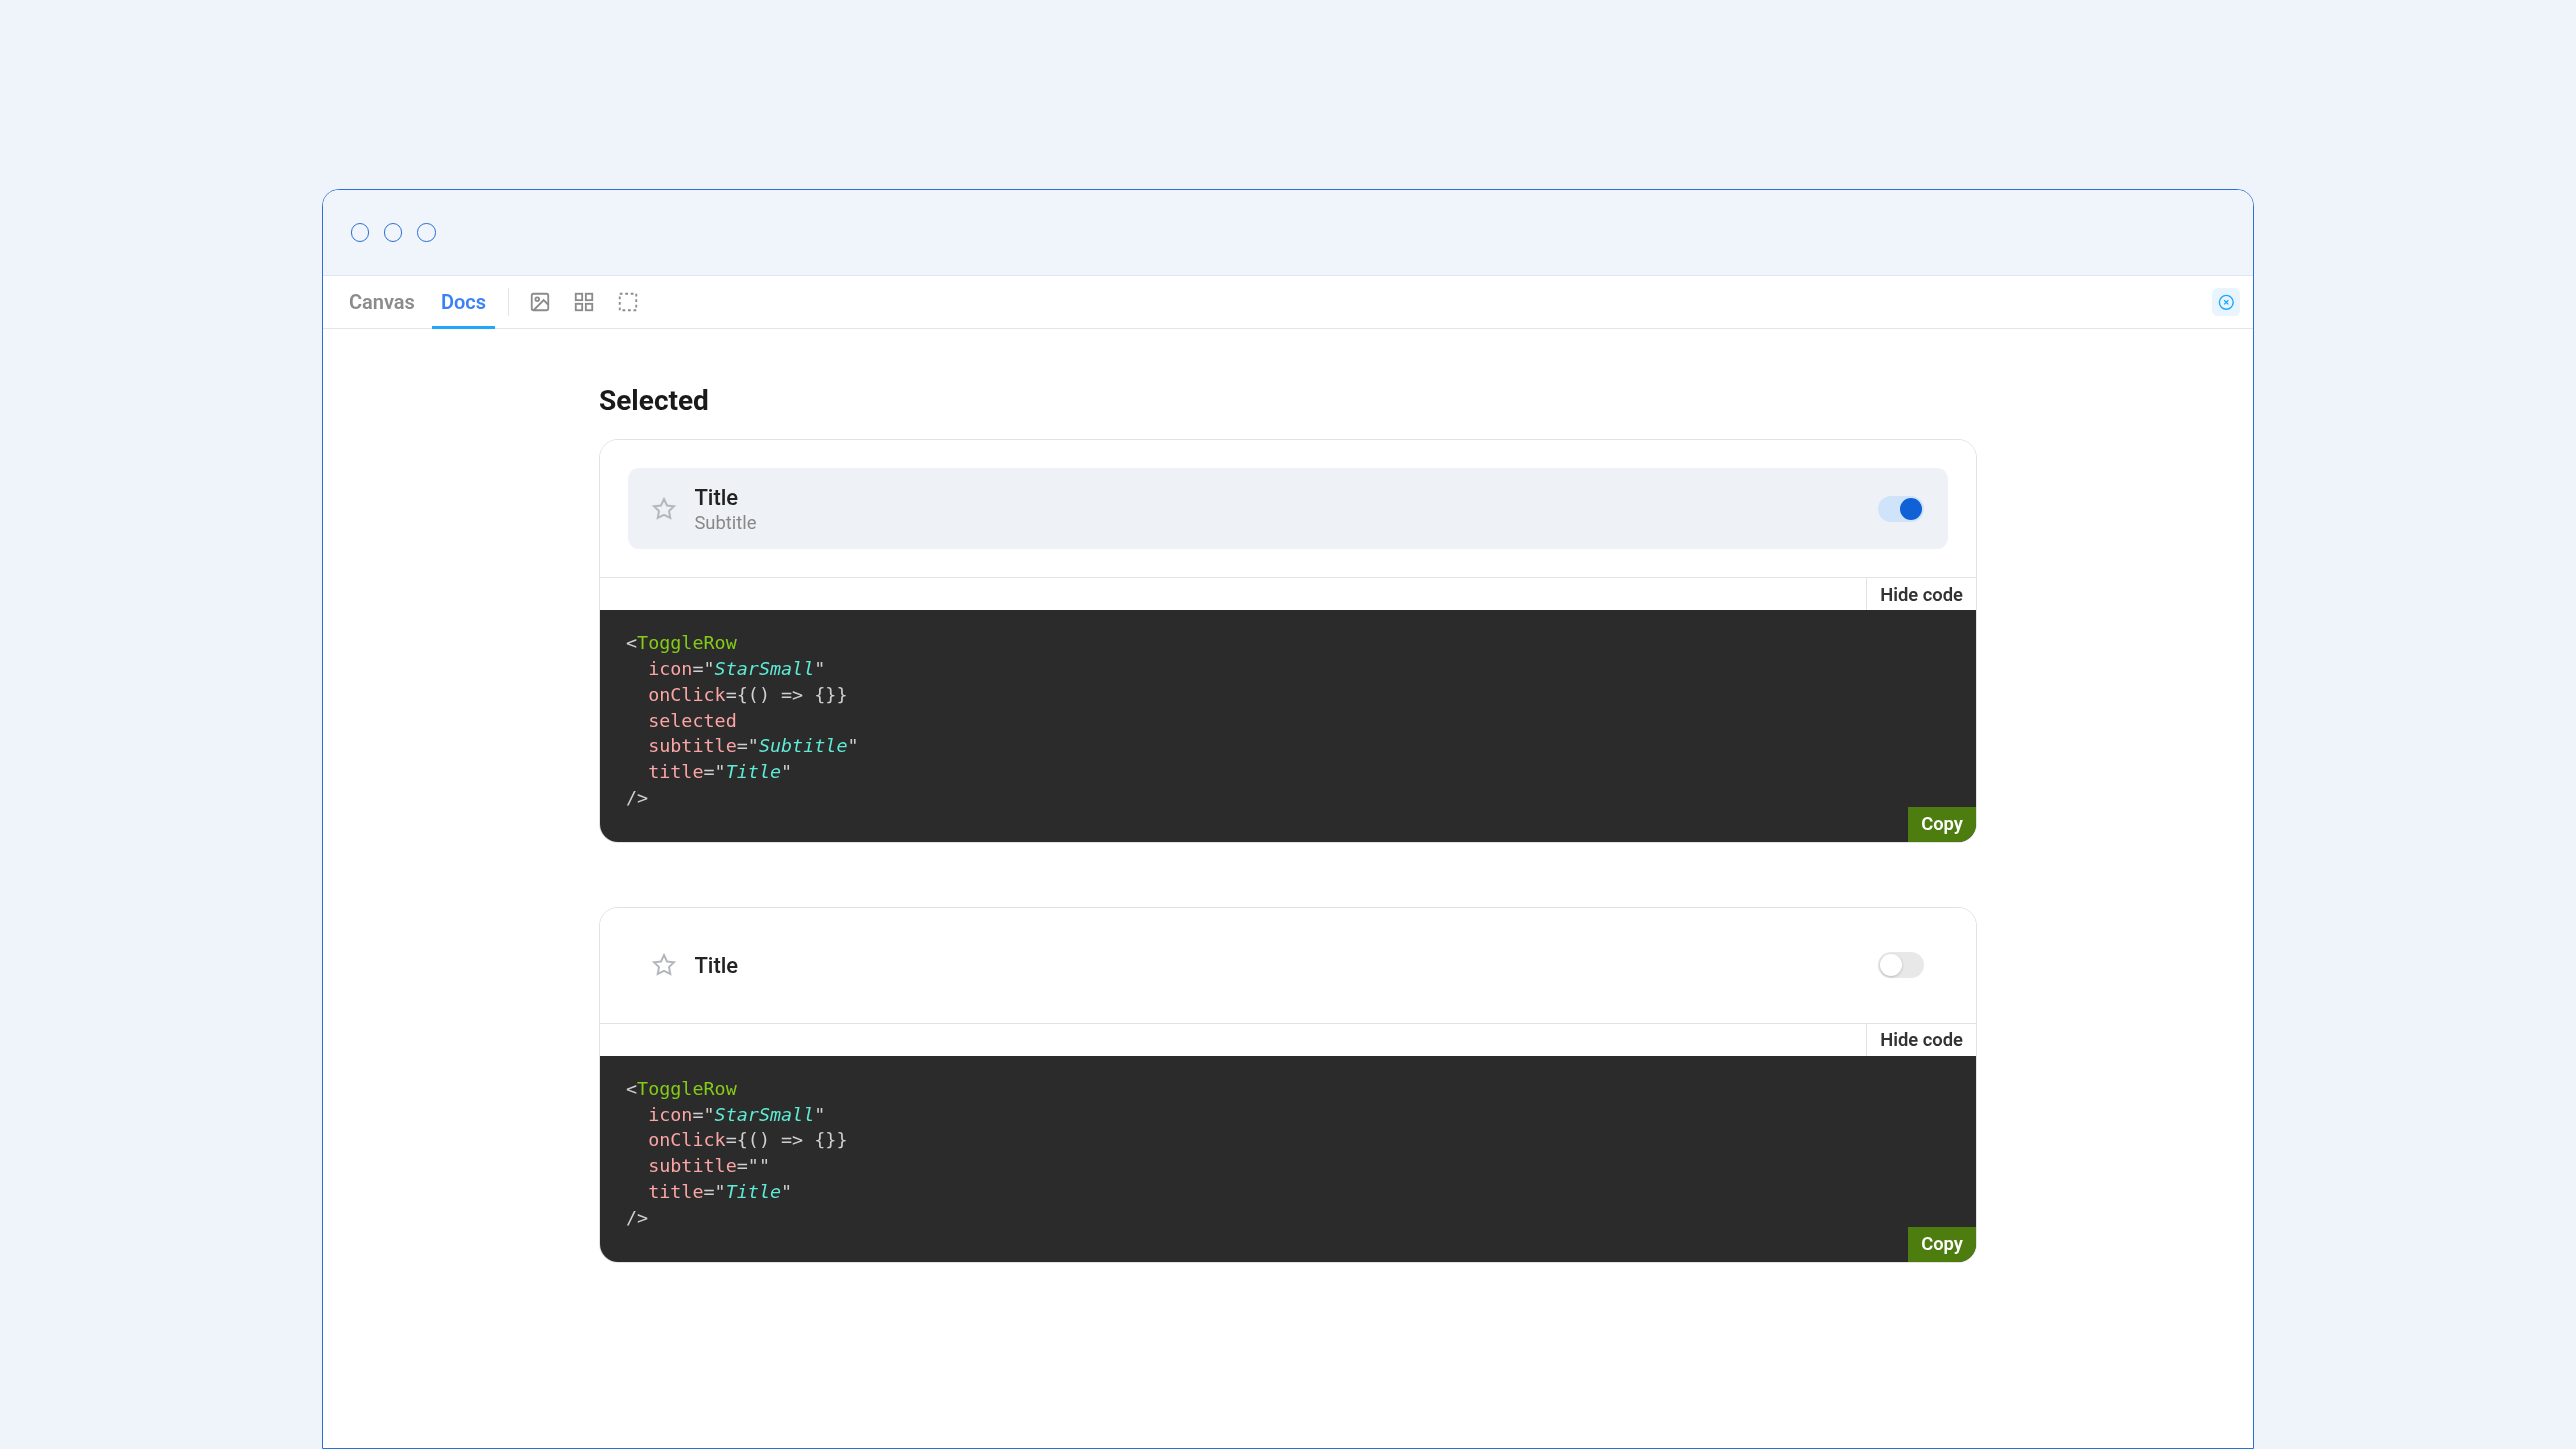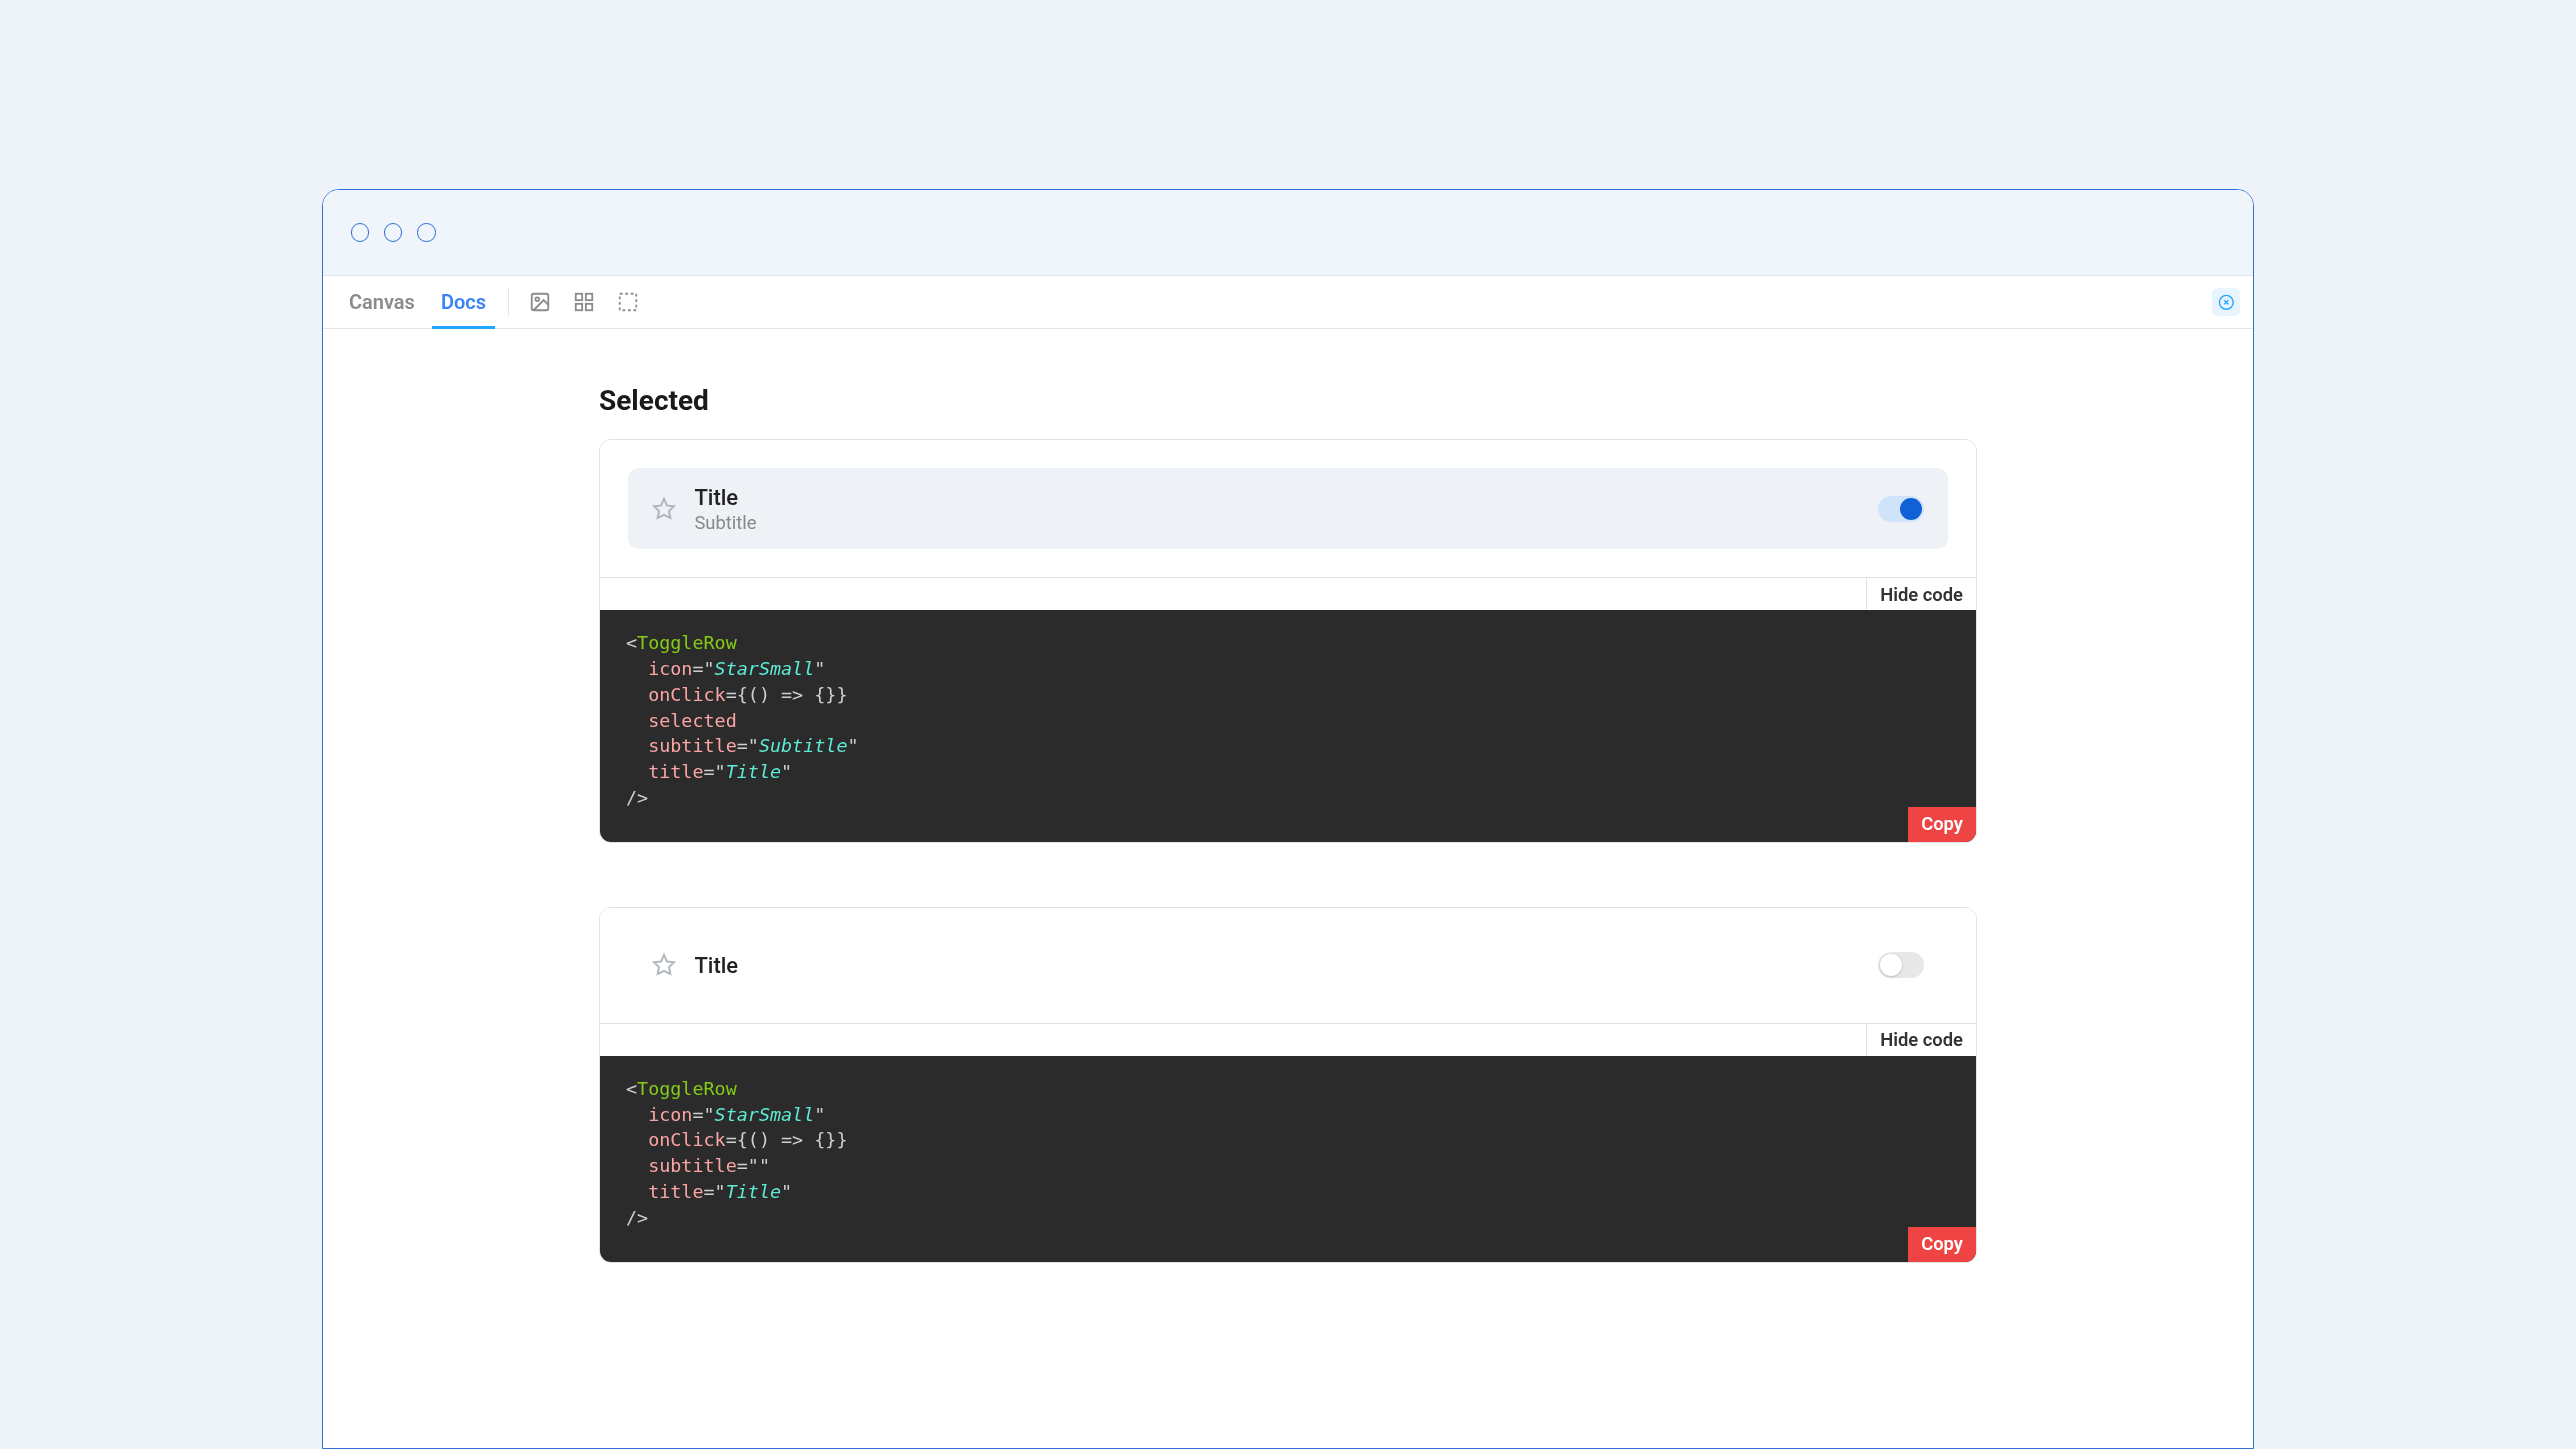--- a/index.html
+++ b/index.html
@@ -104,21 +104,21 @@
   }
   .section-heading {
     font-size: 28px;
     font-weight: 700;
     color: #1a1a1a;
     margin-top: 18.4px;
     margin-bottom: 22px;
   }
   .example-card {
     border: 0.9px solid #e2e2e2;
-    border-radius: 12px;
+    border-radius: 19px;
     overflow: hidden;
     margin-bottom: 64px;
   }
   .preview {
     padding: 28px;
     background: #fff;
     position: relative;
   }
   .toggle-row {
     padding: 16.6px 24px;
@@ -198,21 +198,21 @@
     font-size: 18.4px;
     line-height: 1.4;
     padding: 20px 26px 31px 26px;
     position: relative;
     white-space: pre;
   }
   .copy-btn {
     position: absolute;
     right: 0;
     bottom: 0;
-    background: #ef4444;
+    background: #4d7c0f;
     color: #fff;
     font-size: 18.4px;
     font-weight: 600;
     padding: 4.6px 13px;
     cursor: pointer;
     font-family: -apple-system, BlinkMacSystemFont, "Segoe UI", Roboto, Helvetica, Arial, sans-serif;
   }
   .tok-tag { color: #84cc16; }
   .tok-attr { color: #fca5a5; }
   .tok-str { color: #5eead4; font-style: italic; }

